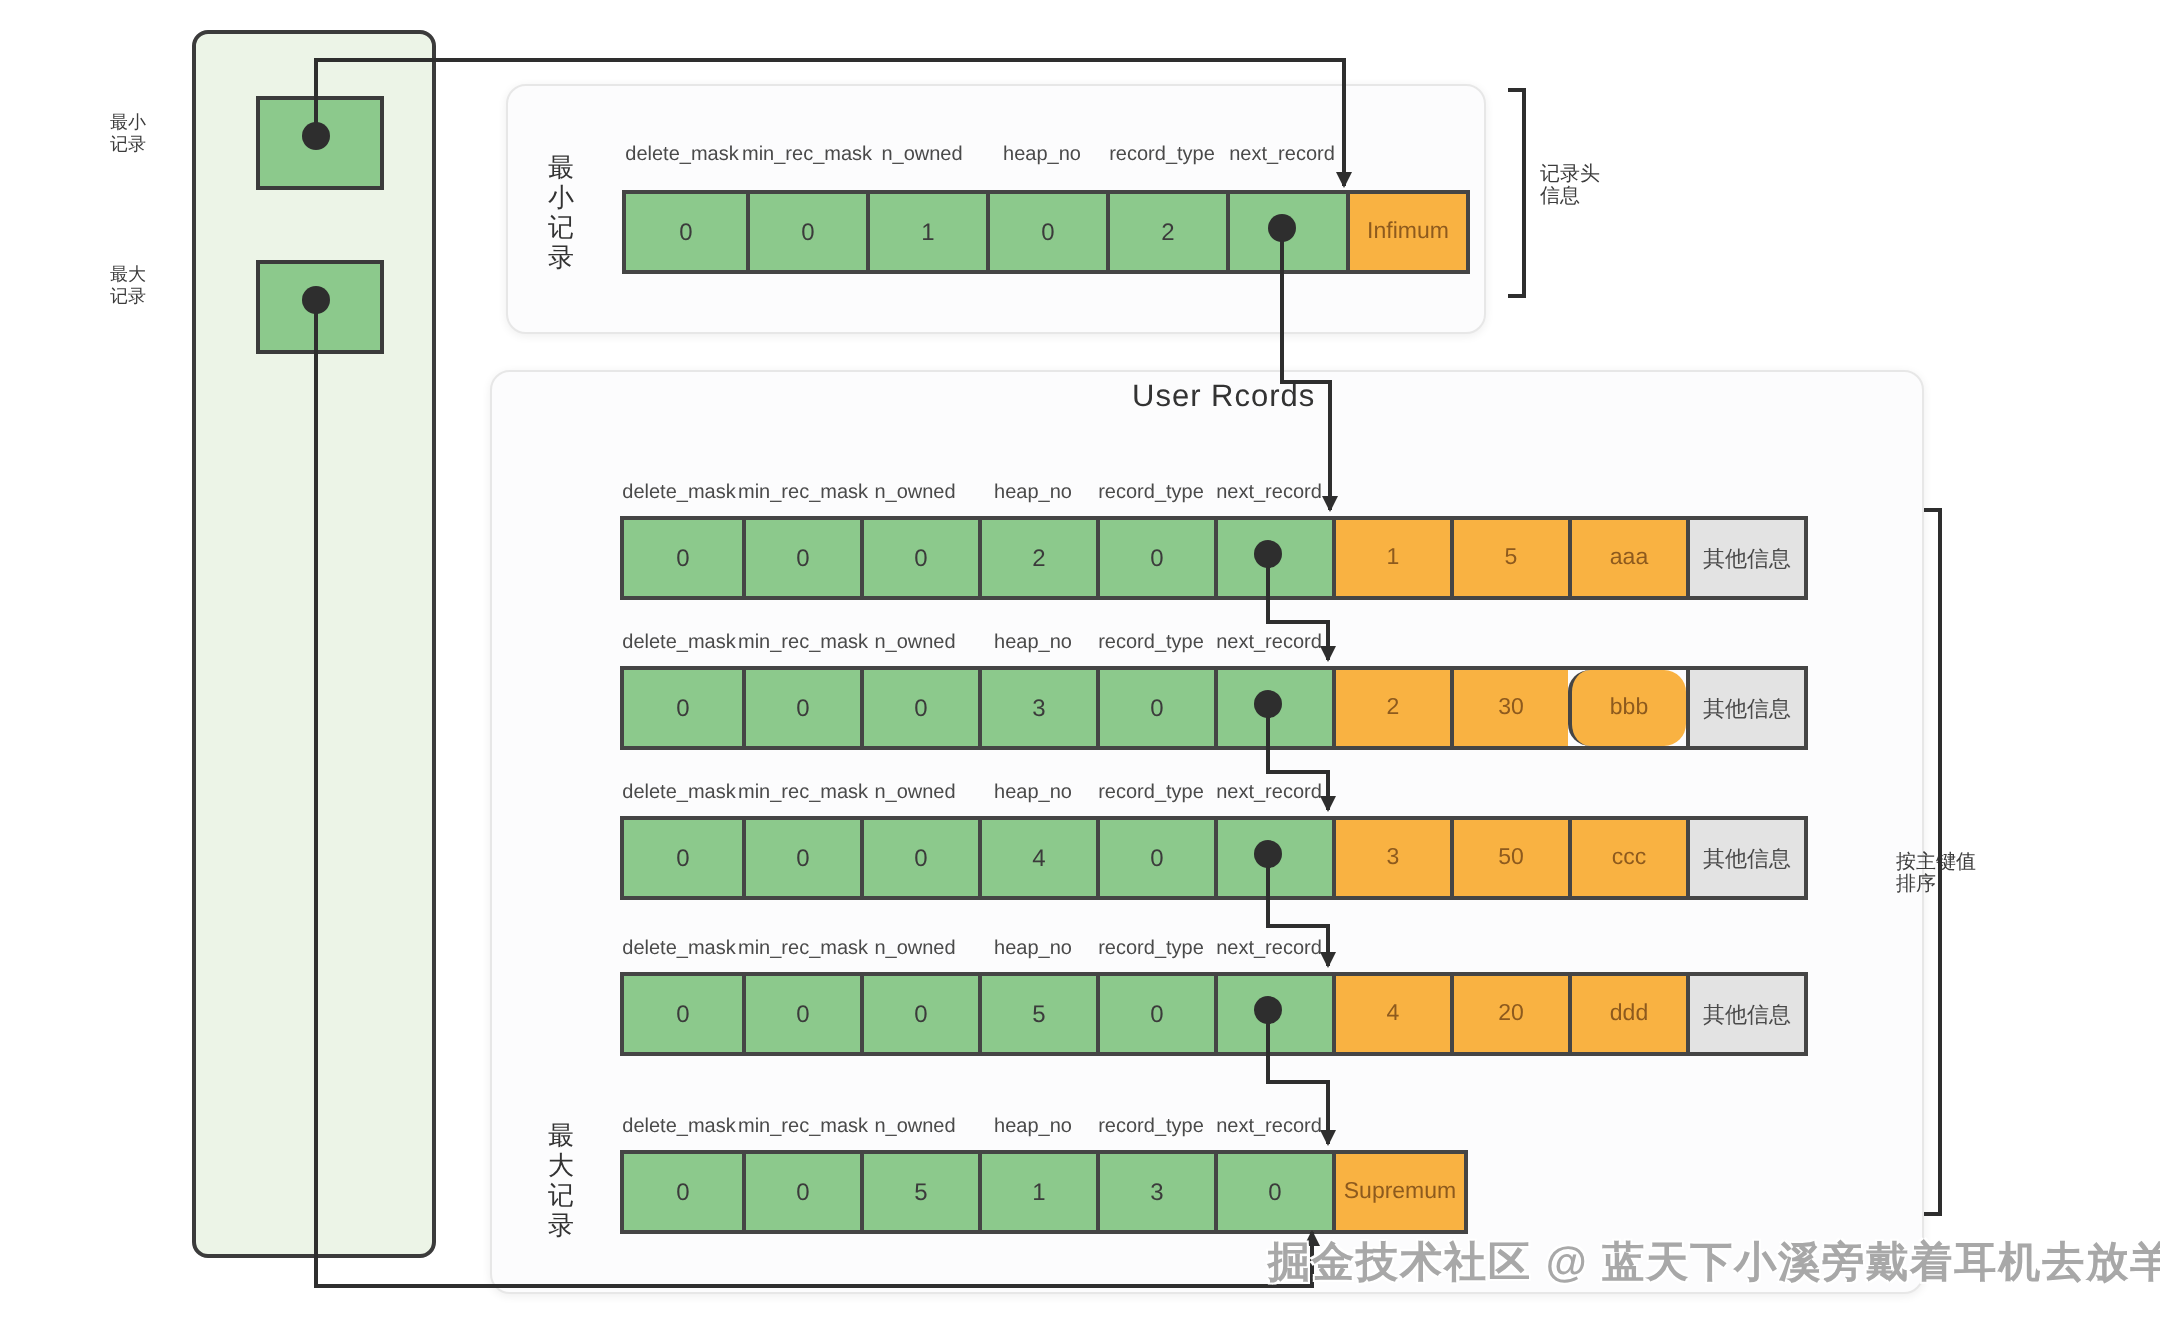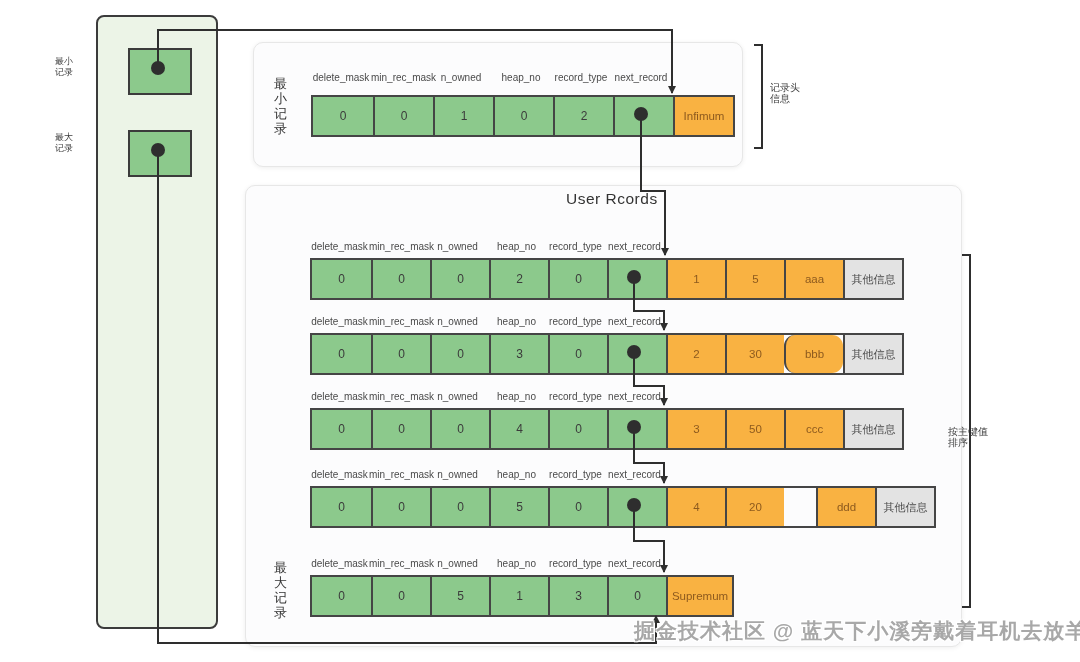--- a/index.html
+++ b/index.html
@@ -136,21 +136,21 @@
       <div class="col-label" style="left: 605px; top: 469px; width: 59px;">next_record</div>
       <div class="rec-row" style="left: 310px; top: 486px;">
         <div class="cell green" style="width: 59px;">0</div>
         <div class="cell green" style="width: 59px;">0</div>
         <div class="cell green" style="width: 59px;">0</div>
         <div class="cell green" style="width: 59px;">5</div>
         <div class="cell green" style="width: 59px;">0</div>
         <div class="cell green" style="width: 59px;"></div>
         <div class="cell orange" style="width: 59px;">4</div>
         <div class="cell orange" style="width: 59px;">20</div>
-        <div class="cell orange" style="width: 59px; margin-left: 32px;">ddd</div>
+        <div class="cell orange" style="width: 59px;">ddd</div>
         <div class="cell gray" style="width: 59px;">其他信息</div>
       </div>
       <div class="col-label" style="left: 310px; top: 558px; width: 59px;">delete_mask</div>
       <div class="col-label" style="left: 369px; top: 558px; width: 59px;">min_rec_mask</div>
       <div class="col-label" style="left: 428px; top: 558px; width: 59px;">n_owned</div>
       <div class="col-label" style="left: 487px; top: 558px; width: 59px;">heap_no</div>
       <div class="col-label" style="left: 546px; top: 558px; width: 59px;">record_type</div>
       <div class="col-label" style="left: 605px; top: 558px; width: 59px;">next_record</div>
       <div class="rec-row" style="left: 310px; top: 575px;">
         <div class="cell green" style="width: 59px;">0</div>

